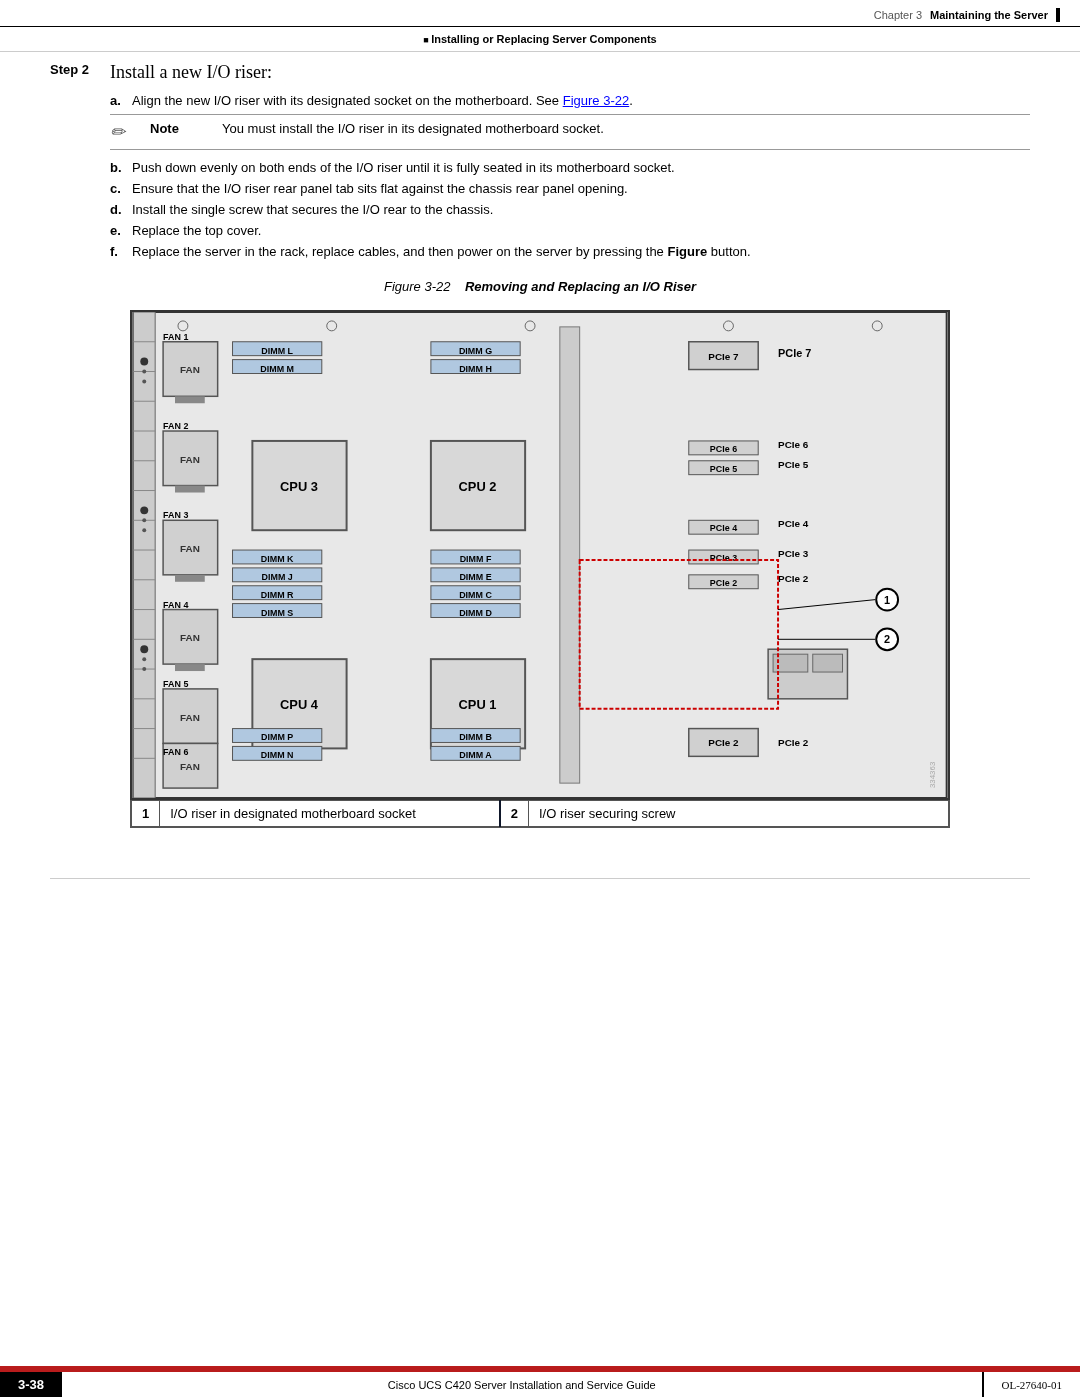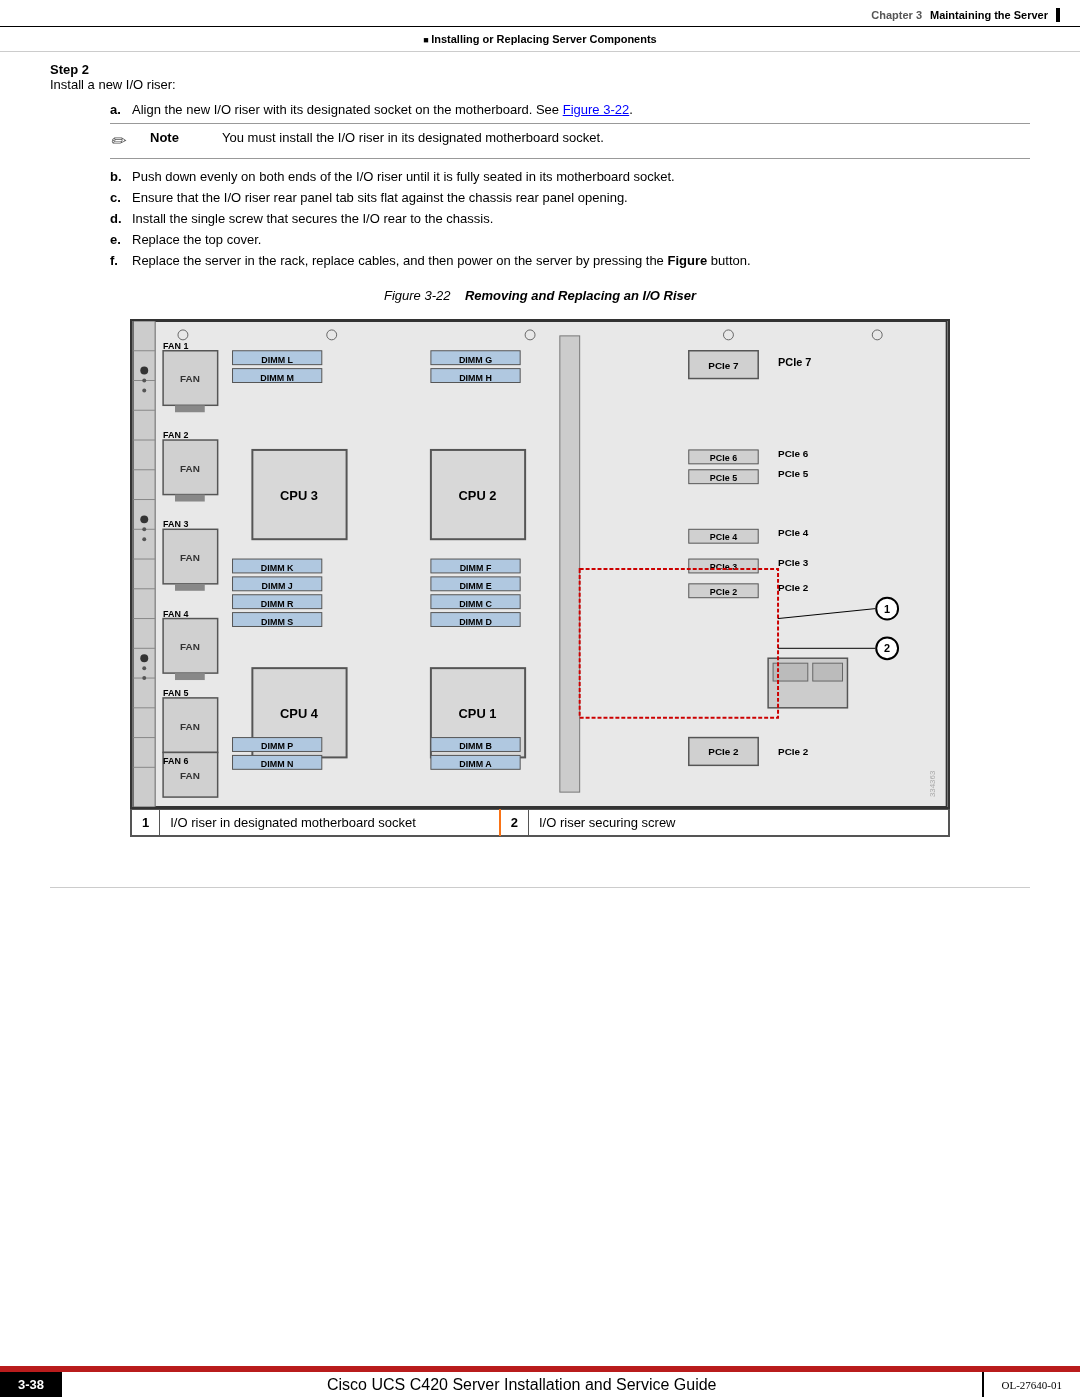--- a/index.html
+++ b/index.html
@@ -18,21 +18,20 @@
       display: flex;
       justify-content: flex-end;
       align-items: center;
       padding: 8px 20px 4px 20px;
       border-bottom: 1px solid #000;
       font-size: 11px;
     }
     .header-chapter {
       margin-right: 8px;
       color: #555;
-      font-weight: bold;
     }
     .header-title {
       font-weight: bold;
       font-size: 11px;
     }
     .header-bar {
       width: 4px;
       height: 14px;
       background: #000;
       margin-left: 8px;
@@ -54,29 +53,29 @@
 
     
     .main-content {
       padding: 10px 50px 20px 50px;
     }
 
     
     .step-row {
       display: flex;
       margin-bottom: 10px;
-      flex-direction: column;
     }
     .step-label {
       font-weight: bold;
       min-width: 60px;
       font-size: 13px;
     }
     .step-text {
-      font-size: 13px;
+      font-size: 18px;
+      font-family: Liberation Serif, serif;
     }
 
     
     .sub-steps {
       margin-left: 60px;
     }
     .sub-step {
       display: flex;
       margin-bottom: 6px;
       font-size: 13px;
@@ -399,21 +398,21 @@
 
     </svg>
 
     <div class="figure-legend">
       <table>
         <tbody>
             <tr>
           <td style="width:20px; border-right:1px solid #555; text-align:center;">
             <strong>1</strong>
           </td>
-          <td style="width:340px; border-right:2px solid #f97316;">
+          <td style="width:340px; border-right:2px solid #0f172a;">
             <span>I/O riser in designated motherboard socket</span>
           </td>
           <td style="width:20px; border-right:1px solid #555; text-align:center;">
             <strong>2</strong>
           </td>
           <td>
             <span>I/O riser securing screw</span>
           </td>
         </tr>
       </tbody>
@@ -421,15 +420,15 @@
     </div>
 
   </div>
 
 </div>
 
 <hr style="border:none; border-top:1px solid #ccc; margin: 20px 50px;">
 
 <div style="position:fixed; bottom:0; left:0; width:1080px; display:flex; justify-content:space-between; align-items:stretch; border-top:6px solid #b91c1c; background:#fff;">
   <div style="background:#000; color:#fff; padding:5px 18px; font-weight:bold; font-size:13px; display:flex; align-items:center;">3-38</div>
-  <div style="flex:1; display:flex; align-items:center; justify-content:center; font-size:16px;">Cisco UCS C420 Server Installation and Service Guide</div>
+  <div style="flex:1; display:flex; align-items:center; justify-content:center; font-size:11px;">Cisco UCS C420 Server Installation and Service Guide</div>
   <div style="padding:5px 18px; font-size:11px; display:flex; align-items:center; border-left:2px solid #000;font-family:Liberation Serif, serif;">OL-27640-01</div>
 </div>
 
 </body></html>

